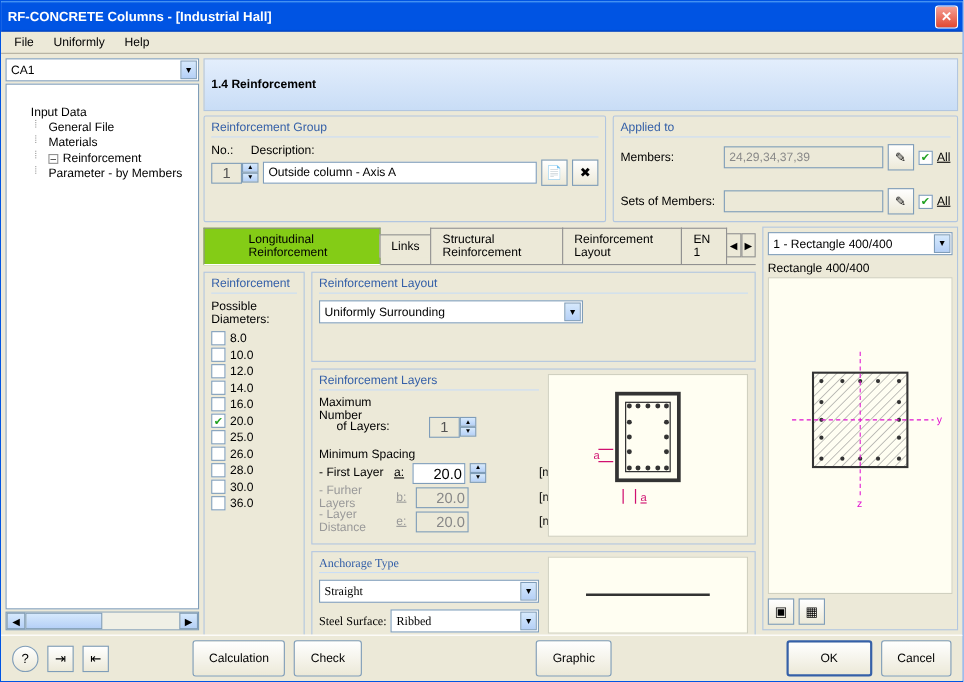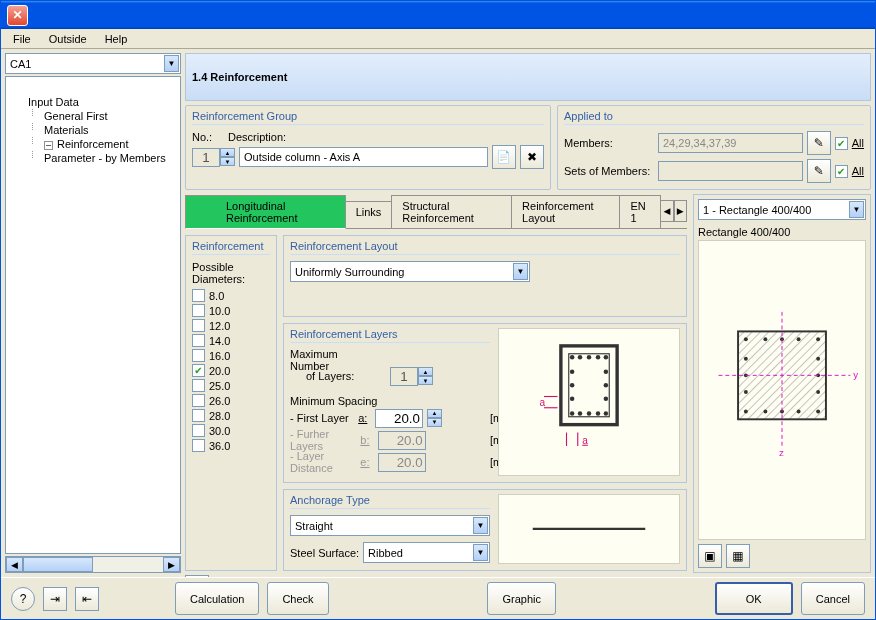--- a/index.html
+++ b/index.html
@@ -35,21 +35,21 @@
 .spinner { display: flex; align-items: center; }
 .spinner input { width: 28px; height: 19px; border: 1px solid #7f9db9; padding: 0 2px; text-align: center; }
 .spinner .spin-btns { display:flex; flex-direction:column; }
 .spinner .spin-btns div { width:15px; height:9px; border:1px solid #7f9db9; background:linear-gradient(#d6e9fc,#b5d0f7); font-size:6px; display:flex;align-items:center;justify-content:center; cursor:pointer;}
 .textfield { height: 20px; border: 1px solid #7f9db9; background: #fff; padding: 0 4px; display: flex; align-items: center; }
 .textfield-dis { background: #ece9d8; color: #888; }
 .iconbtn { width: 24px; height: 24px; border: 1px solid #7f9db9; background: linear-gradient(#fff,#ece9d8); display:flex; align-items:center; justify-content:center; cursor:pointer; font-size:12px;}
 .checkbox { width: 13px; height: 13px; border: 1px solid #7f9db9; background: #fff; display:inline-flex; align-items:center; justify-content:center; font-size:10px; color:#21a121; cursor:pointer;}
 .tabs-row { display:flex; align-items:center; border-bottom:1px solid #919191; }
 .tab { padding: 4px 10px; border: 1px solid #919191; border-bottom: none; background: #ece9d8; margin-right: -1px; cursor:pointer; position:relative; }
-.tab.active { background: #22c55e; border-bottom: 1px solid #fff; top:1px;padding-left:40px; }
+.tab.active { background: #84cc16; border-bottom: 1px solid #fff; top:1px;padding-left:40px; }
 .tab-nav { width:16px; height:22px; border:1px solid #919191; display:flex; align-items:center; justify-content:center; font-size:9px; cursor:pointer;}
 .main-content { display:flex; gap:6px; flex:1; min-height:0; }
 .tab-body { flex:1; display:flex; gap:6px; }
 .narrow-col { width:92px; }
 .wide-col { flex:1; display:flex; flex-direction:column; gap:6px;}
 .innerbox { border: 1px solid #b2c6e0; padding: 4px 6px 6px 6px; }
 .innerbox-title { color: #3560a8; border-bottom: 1px solid #c9ddf6; margin-bottom: 6px; padding-bottom: 2px;}
 .diam-list { display:flex; flex-direction:column; gap:2px; margin-top:4px;}
 .diam-item { display:flex; align-items:center; gap:4px; }
 .preview { width:178px; border:1px solid #b2c6e0; padding:4px; display:flex; flex-direction:column; }
@@ -65,37 +65,38 @@
 .btn { height: 33px; padding: 0 14px; border: 1px solid #7f9db9; border-radius: 3px; background: linear-gradient(#fff,#ece9d8); cursor:pointer; display:flex; align-items:center; }
 .btn.default { border: 2px solid #3560a8; }
 .spacer { flex:1; }
 svg { display:block; }
 </style>
 </head>
 <body>
 
 <div class="window">
   <div class="titlebar">
+    <span class="titlebar-text">RF-CONCRETE Columns - [Industrial Hall]</span>
     <div class="close-btn">✕</div>
   </div>
   <div class="menubar">
     <span>File</span>
-    <span>Outside</span>
+    <span>Uniformly</span>
     <span>Help</span>
   </div>
   <div class="content">
 
     <div class="left-panel">
       <div class="combo">
         <span>CA1</span>
         <div class="combo-arrow">▼</div>
       </div>
       <div class="tree">
         <div class="tree-item">Input Data</div>
-        <div class="tree-item tree-sub">General First</div>
+        <div class="tree-item tree-sub">General File</div>
         <div class="tree-item tree-sub">Materials</div>
         <div class="tree-item tree-sub"><span class="tree-box">–</span><span>Reinforcement</span></div>
         <div class="tree-item tree-sub">Parameter - by Members</div>
       </div>
       <div class="hscroll">
         <div class="hscroll-btn">◀</div>
         <div class="hscroll-track">
             <div class="hscroll-thumb"></div>
           </div>
         <div class="hscroll-btn">▶</div>
@@ -121,21 +122,21 @@
             </div>
             <div class="textfield" style="flex:1">
                 <span>Outside column - Axis A</span>
               </div>
             <div class="iconbtn">📄</div>
             <div class="iconbtn">✖</div>
           </div>
         </div>
         <div class="groupbox">
           <div class="groupbox-title">Applied to</div>
-          <div class="grp-row" style="margin-bottom:4px;">
+          <div class="grp-row" style="margin-bottom:16px;">
             <span style="width:90px">Members:</span>
             <div class="textfield textfield-dis" style="flex:1">
                 <span>24,29,34,37,39</span>
               </div>
             <div class="iconbtn">✎</div>
             <span class="checkbox">✔</span>
             <span style="text-decoration:underline">All</span>
           </div>
           <div class="grp-row">
             <span style="width:90px">Sets of Members:</span>
@@ -286,21 +287,21 @@
                       <line x1="40" y1="60" x2="52" y2="60"></line>
                         <line x1="40" y1="70" x2="52" y2="70"></line>
                       <text x="36" y="68" fill="#d01070" font-size="9" stroke="none">a</text>
                       <line x1="60" y1="92" x2="60" y2="104"></line>
                         <line x1="70" y1="92" x2="70" y2="104"></line>
                       <text x="74" y="102" fill="#d01070" font-size="9" stroke="none" text-decoration="underline">a</text>
                     </g>
                   </svg>
                 </div>
               </div>
-              <div class="innerbox" style="display:flex; gap:8px;">
+              <div class="innerbox" style="display:flex; gap:8px;font-family:Liberation Serif, serif;">
                 <div style="width:200px;">
                   <div class="innerbox-title">Anchorage Type</div>
                   <div class="combo" style="margin-bottom:6px;">
                     <span>Straight</span>
                     <div class="combo-arrow">▼</div>
                   </div>
                   <div class="grp-row">
                     <span>Steel Surface:</span>
                     <div class="combo" style="flex:1">
                       <span>Ribbed</span>

